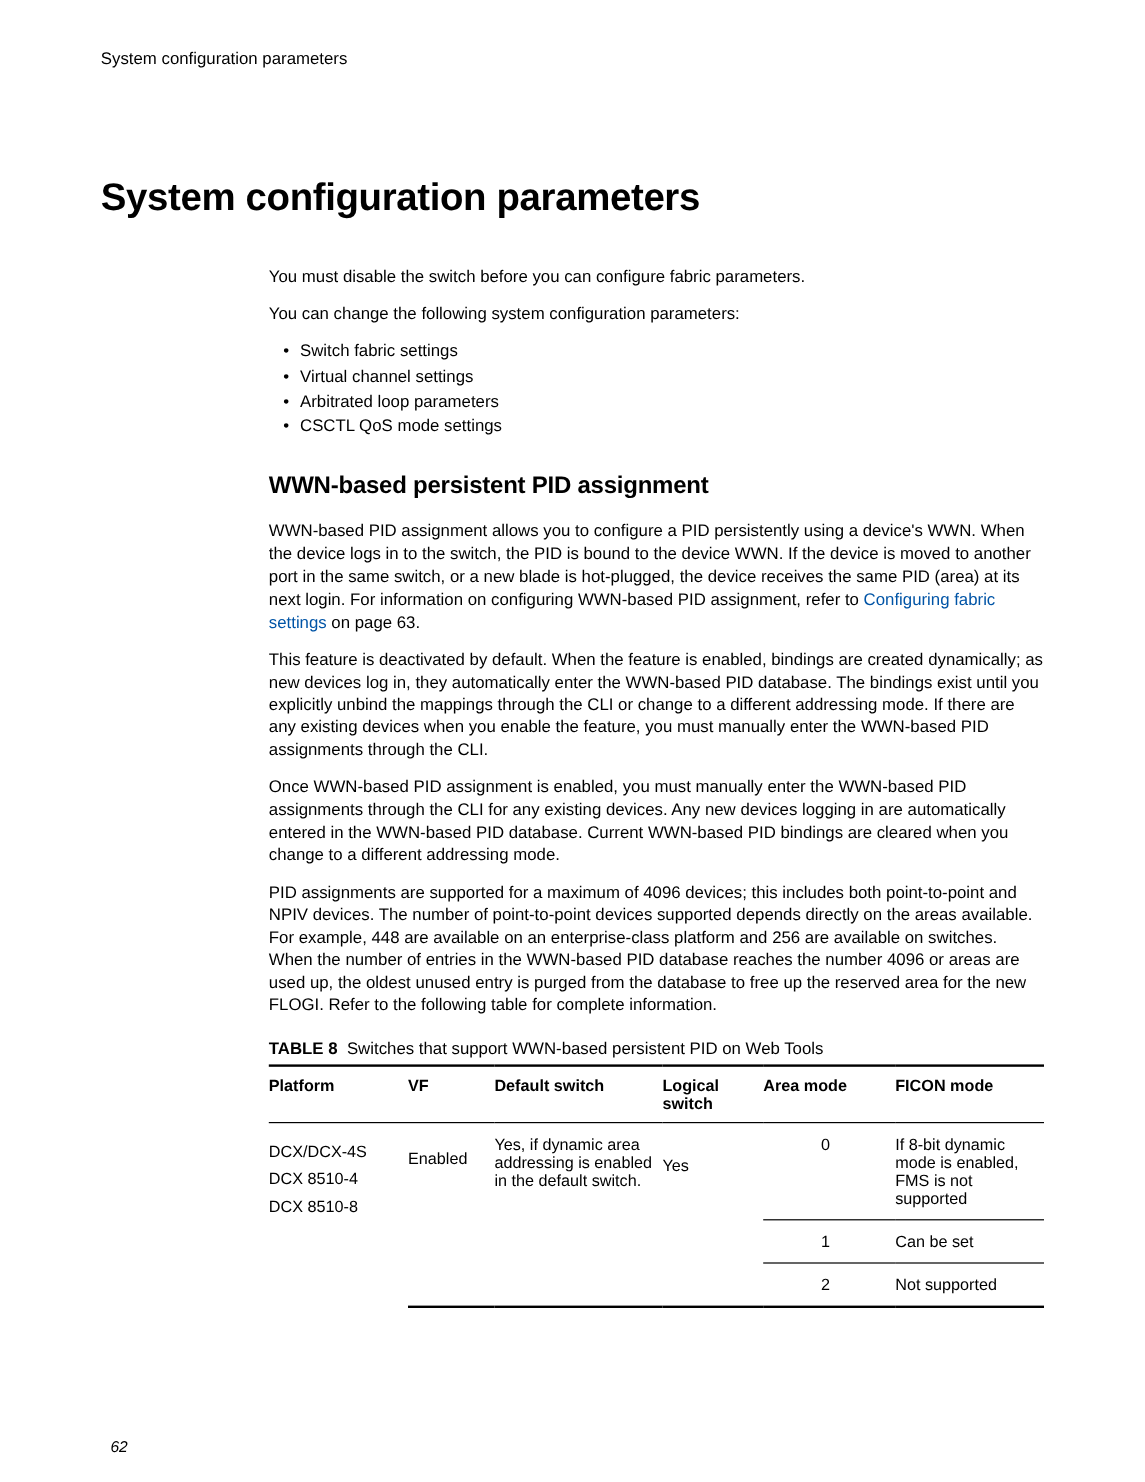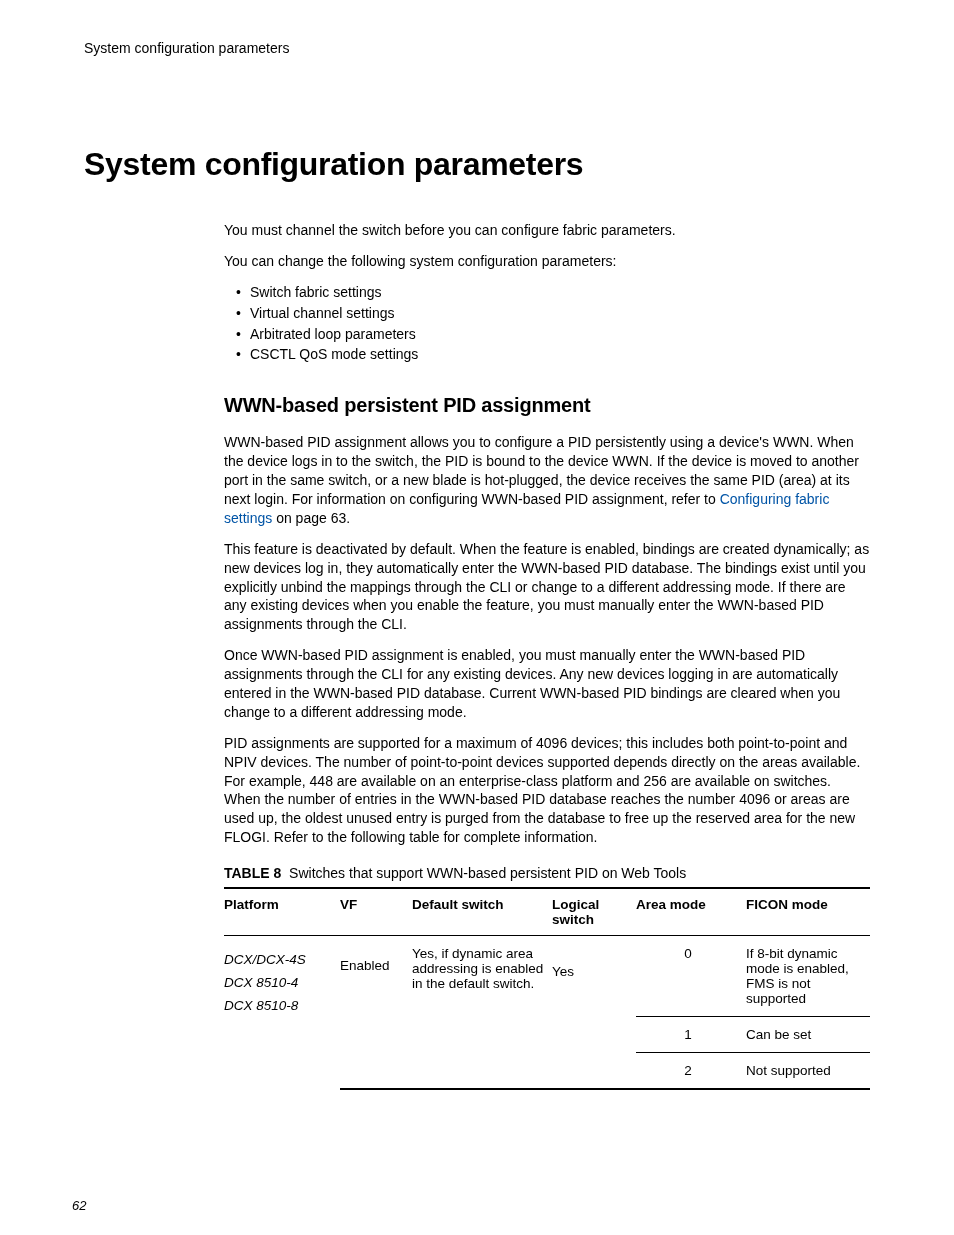--- a/index.html
+++ b/index.html
@@ -92,41 +92,41 @@
   }
   .col-platform { width: 110px; }
   .col-vf { width: 66px; }
   .col-default { width: 134px; }
   .col-logical { width: 78px; }
   .col-area { width: 104px; }
   .col-ficon { }
   .footer {
     position: absolute;
     bottom: 22px;
-    left: 72px;
+    left: 92px;
     right: 84px;
     font-size: 13px;
     font-style: italic;
   }
   .footer .pn { float: left; font-style: italic; }
   .footer .doc { float: right; text-align: right; line-height: 1.25; }
-  .noborder-left { border-bottom: none !important; font-style: italic; }
+  .noborder-left { border-bottom: none !important; }
 </style>
 </head>
 <body>
 
 <div class="page">
 
   <div class="running-header">System configuration parameters</div>
 
   <h1>System configuration parameters</h1>
 
   <div class="content">
 
-    <p>You must channel the switch before you can configure fabric parameters.</p>
+    <p>You must disable the switch before you can configure fabric parameters.</p>
     <p>You can change the following system configuration parameters:</p>
 
     <ul>
       <li>Switch fabric settings</li>
       <li>Virtual channel settings</li>
       <li>Arbitrated loop parameters</li>
       <li>CSCTL QoS mode settings</li>
     </ul>
 
     <h2>WWN-based persistent PID assignment</h2>

